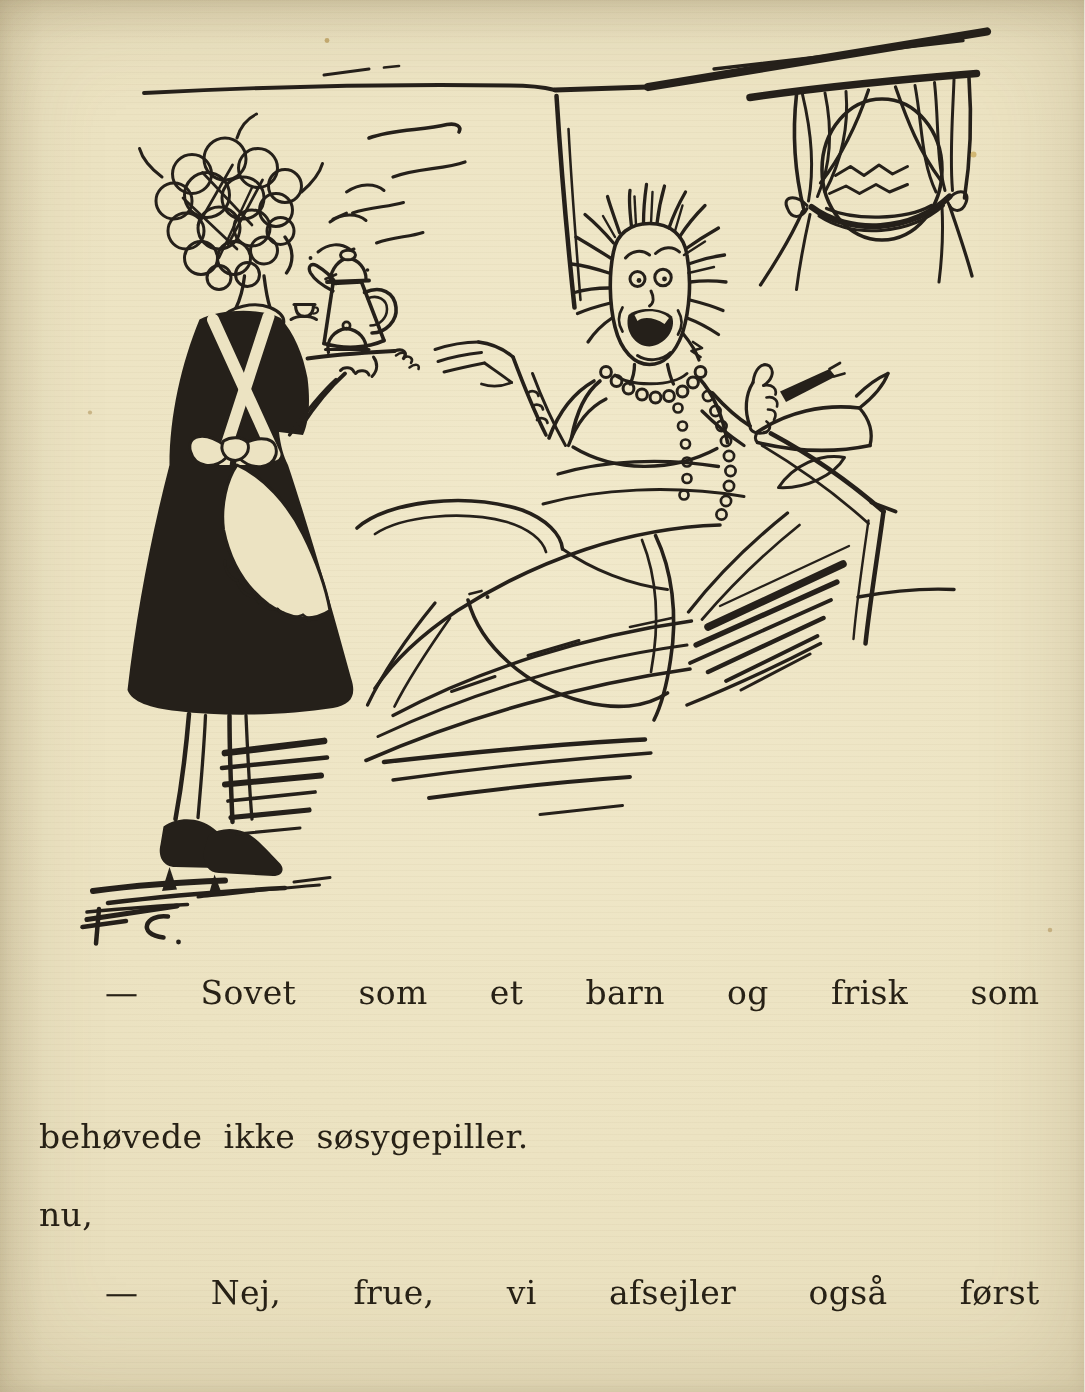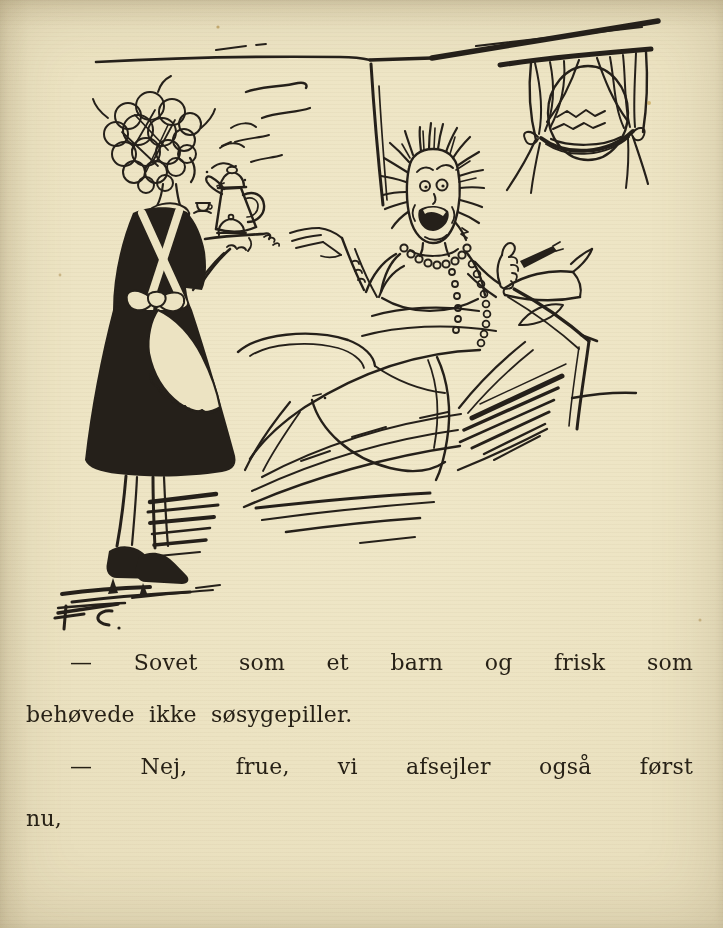--- a/index.html
+++ b/index.html
@@ -16,21 +16,21 @@
   .caption{
     position:absolute;top:637px;left:0;width:723px;box-sizing:border-box;
     padding:0 30px 0 26px;
     font-family:"DejaVu Serif", serif;
     font-size:22px;line-height:52px;color:#272116;
     word-spacing:0.08em;letter-spacing:0.01em;
   }
   .cap-line{height:52px;}
   .just{text-align:justify;text-align-last:justify;}
   .indent{text-indent:44px;}
-  .wide{word-spacing:0.32em;}
+  .wide{word-spacing:0.32em;margin-top:44px;}
 </style>
 </head>
 <body>
 
 <div class="page">
 
   <div class="illustration">
     <svg width="723" height="637" viewBox="0 0 723 637" xmlns="http://www.w3.org/2000/svg" stroke="#25201a" fill="none" stroke-width="2.4" stroke-linecap="round" stroke-linejoin="round">
 
       <g>
@@ -374,17 +374,17 @@
         <circle cx="649" cy="103" r="2" fill="#c09a3f" opacity="0.6"></circle>
         <circle cx="60" cy="275" r="1.4" fill="#a8874a" opacity="0.5"></circle>
         <circle cx="700" cy="620" r="1.5" fill="#a8874a" opacity="0.5"></circle>
       </g>
     </svg>
   </div>
 
   <div class="caption">
     <div class="cap-line just indent">— Sovet som et barn og frisk som</div>
     <div class="cap-line wide">behøvede ikke søsygepiller.</div>
+    <div class="cap-line">nu,</div>
     <div class="cap-line just indent">— Nej, frue, vi afsejler også først</div>
-    <div class="cap-line">nu,</div>
   </div>
 
 </div>
 
 </body></html>

